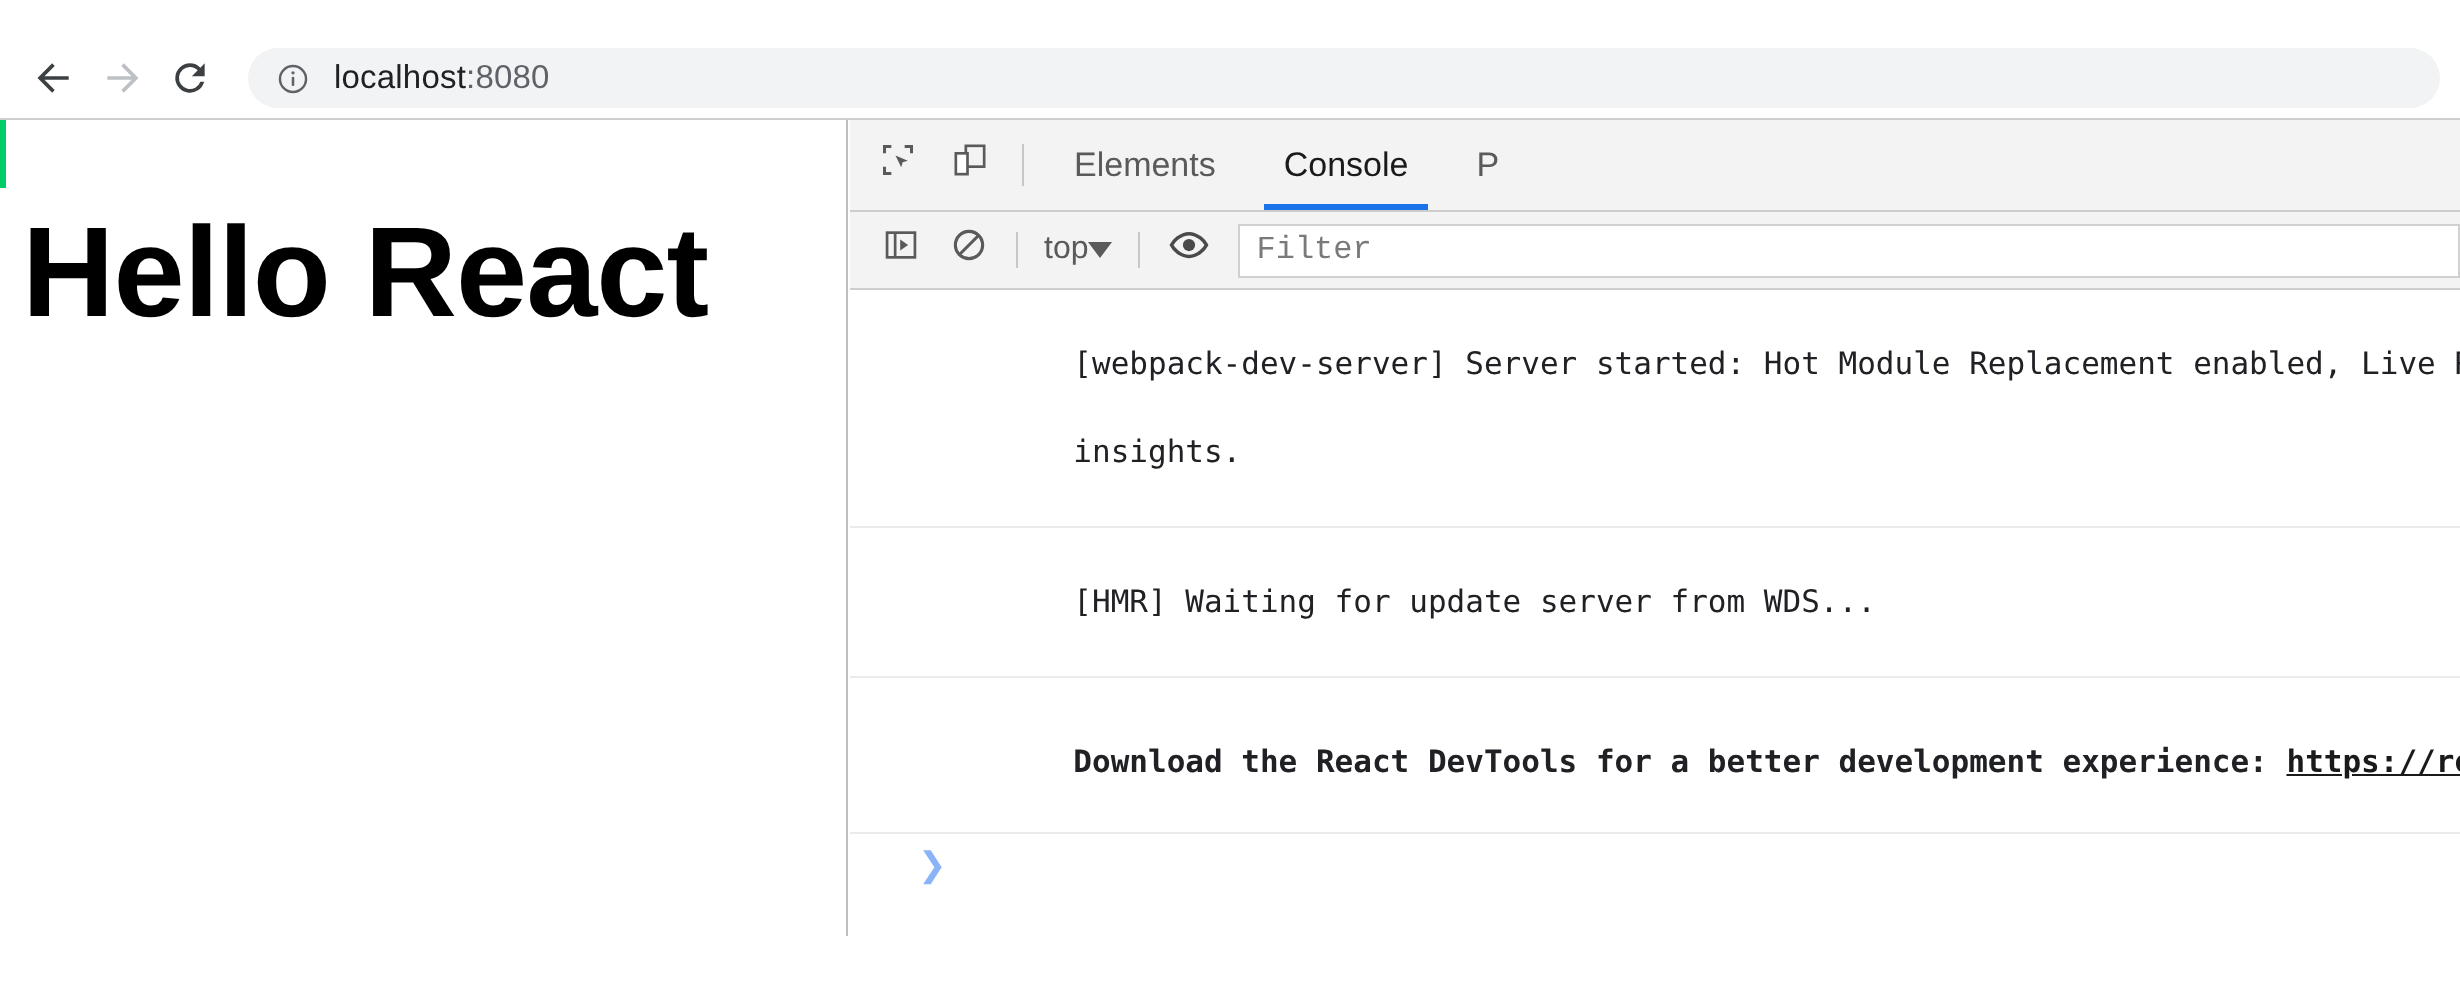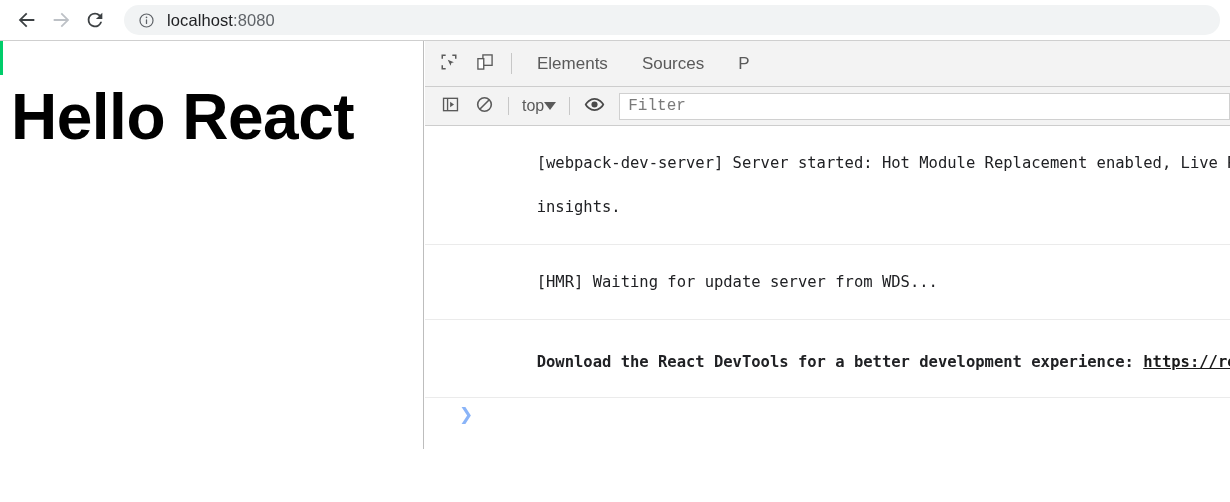--- a/index.html
+++ b/index.html
@@ -11,20 +11,21 @@
     background: #ffffff;
     font-family: "Liberation Sans", sans-serif;
     -webkit-font-smoothing: antialiased;
   }
 
   #root {
     position: relative;
     width: 1230px;
     height: 449px;
     overflow: hidden;
+    margin-top: 19px;
   }
 
   
   .browser-toolbar {
     position: absolute;
     left: 0; top: 0;
     width: 1230px; height: 41px;
     background: #ffffff;
     border-bottom: 1px solid #cfcfcf;
     display: flex;
@@ -306,24 +307,24 @@
           </svg>
         </span>
       </div>
 
       <div class="dt-sep"></div>
 
       <div class="dt-tab">
         <span>Elements</span>
       </div>
 
-
-      <div class="dt-tab">
-        <span>Sources</span>
-      </div>
+      <div class="dt-tab active">
+        <span>Console</span>
+      </div>
+
 
 
 
       <div class="dt-tab">
         <span>P</span>
       </div>
     </div>
 
     <div class="dt-console-toolbar">
 

